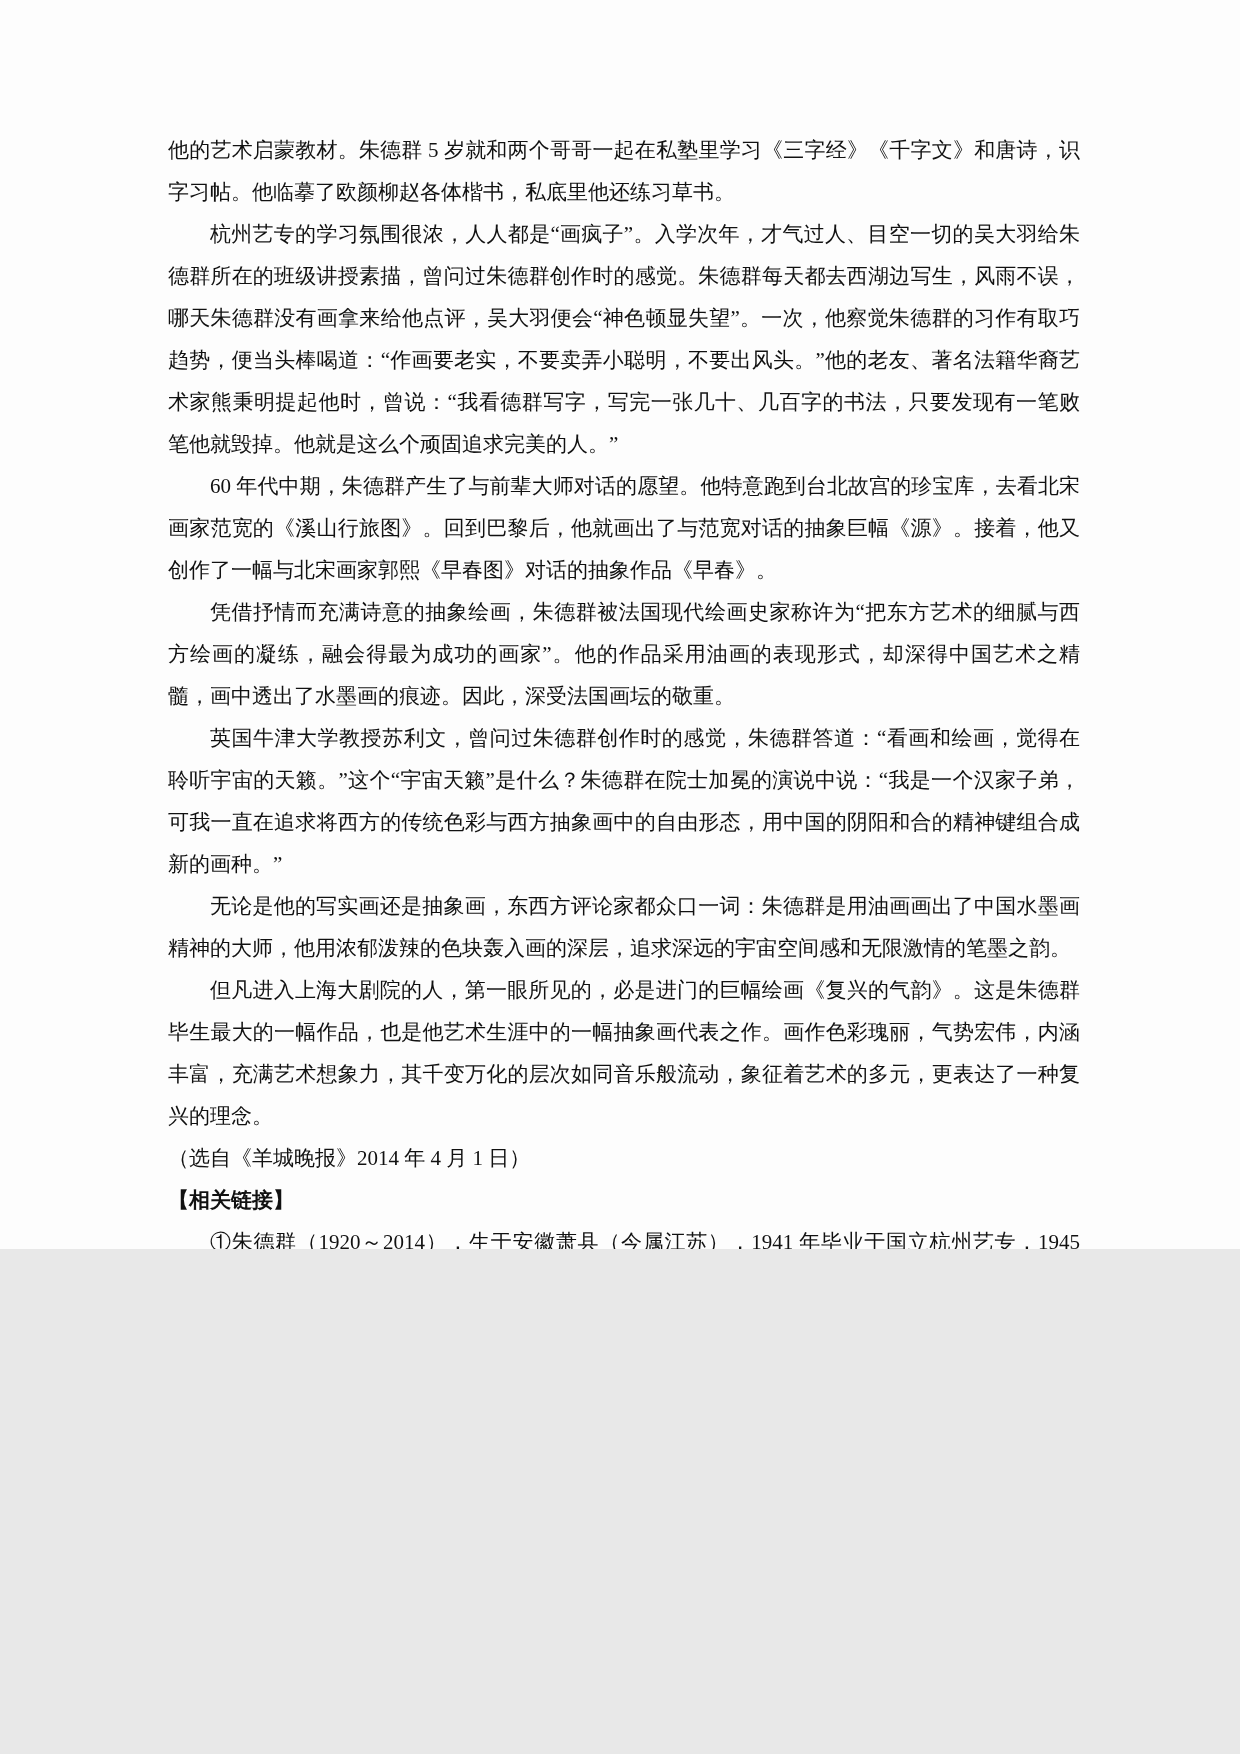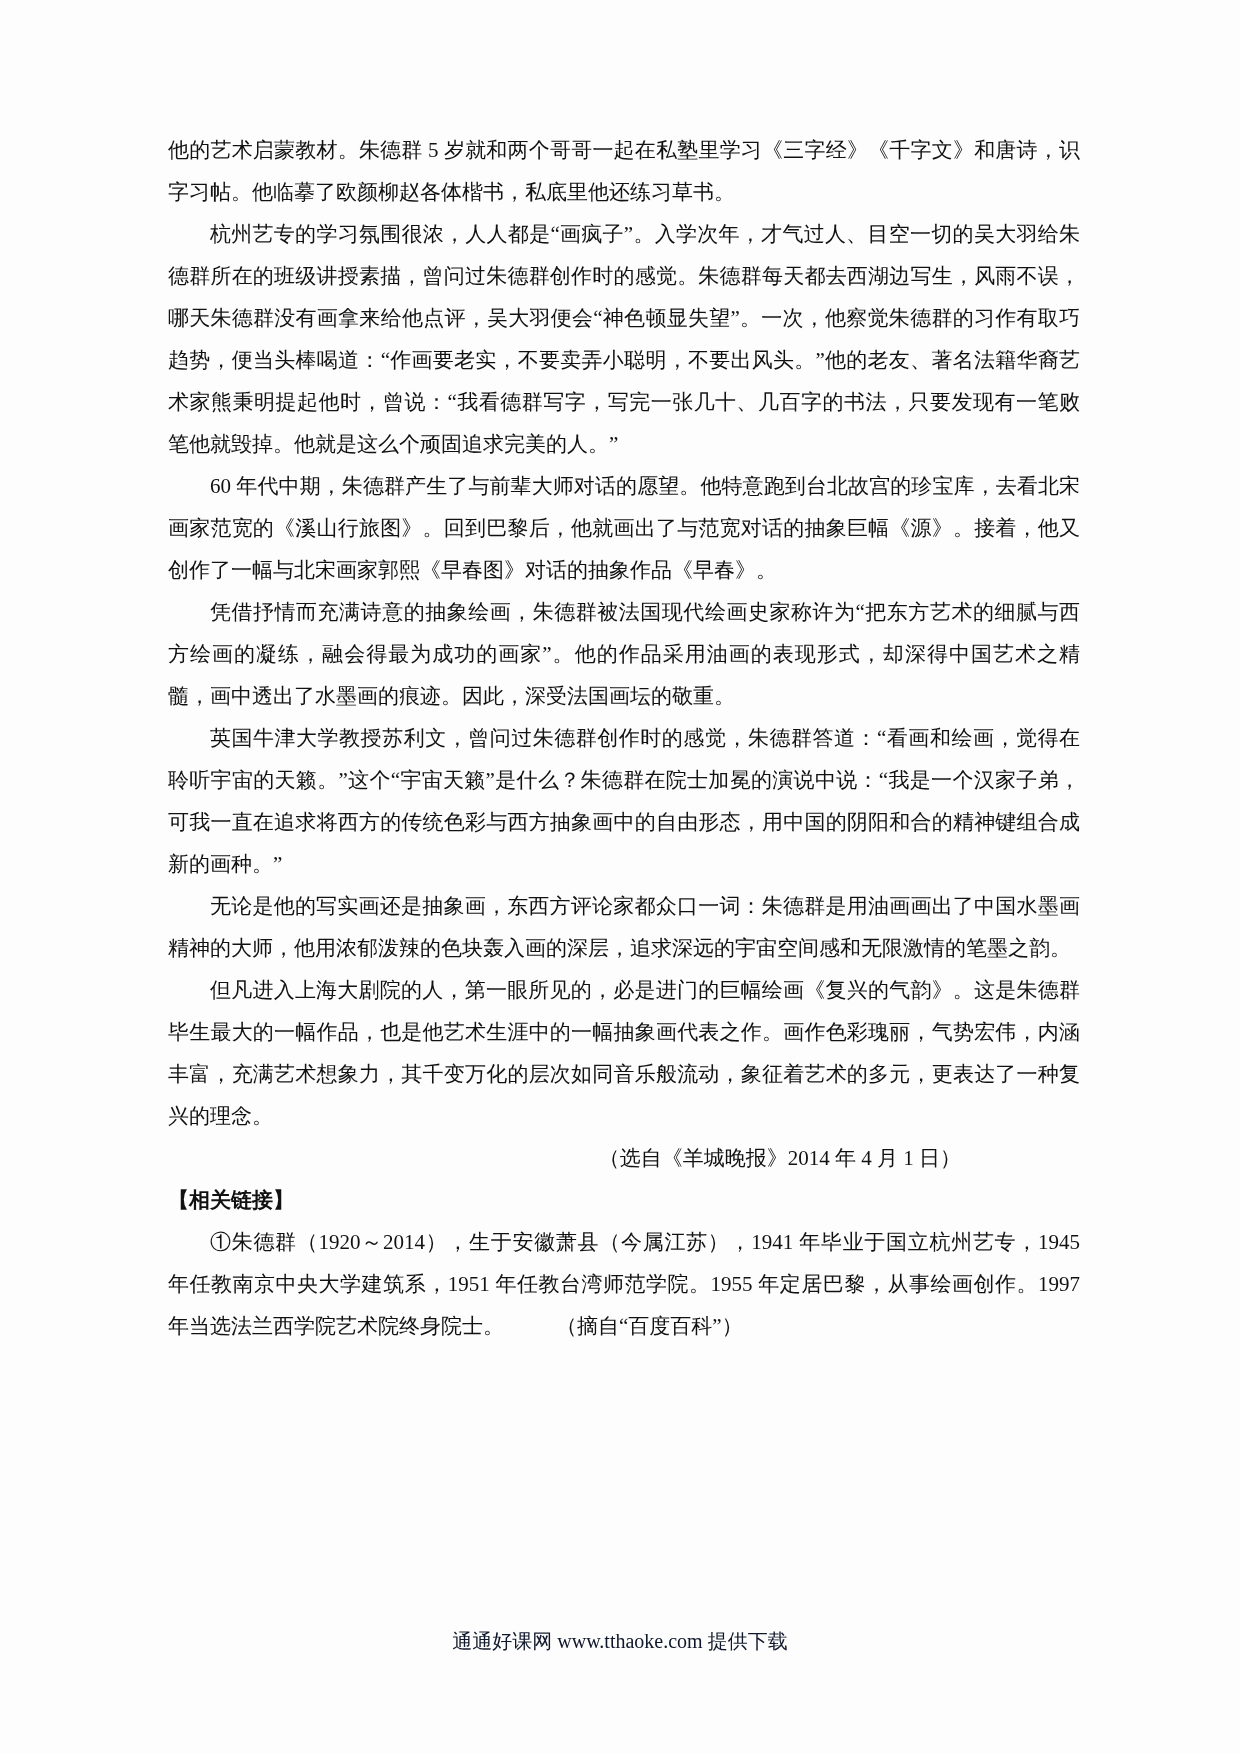--- a/index.html
+++ b/index.html
@@ -3,21 +3,21 @@
 <meta charset="utf-8">
 <style>
   html, body {
     margin: 0;
     padding: 0;
     background: #e8e8e8;
   }
   .page {
     position: relative;
     width: 1240px;
-    height: 1754px;
+    height: 1249px;
     margin: 0 auto;
     background: #fdfdfd;
     overflow: hidden;
     font-family: "Liberation Serif", "DejaVu Serif", serif;
     color: #111;
   }
   .article {
     position: absolute;
     left: 168px;
     top: 129px;
@@ -27,21 +27,21 @@
     text-align: justify;
     text-justify: inter-character;
   }
   .article p {
     margin: 0;
     word-break: break-all;
   }
   p.indent { text-indent: 2em; }
   p.no-indent { text-indent: 0; }
   .citation {
-    text-align: right;
+    text-align: left;
     padding-right: 119px;
     text-indent: 0;
   }
   .section-header {
     font-weight: bold;
     text-indent: 0;
     font-family: "Liberation Sans", "DejaVu Sans", sans-serif;
   }
   .attribution {
     margin-left: 52px;

